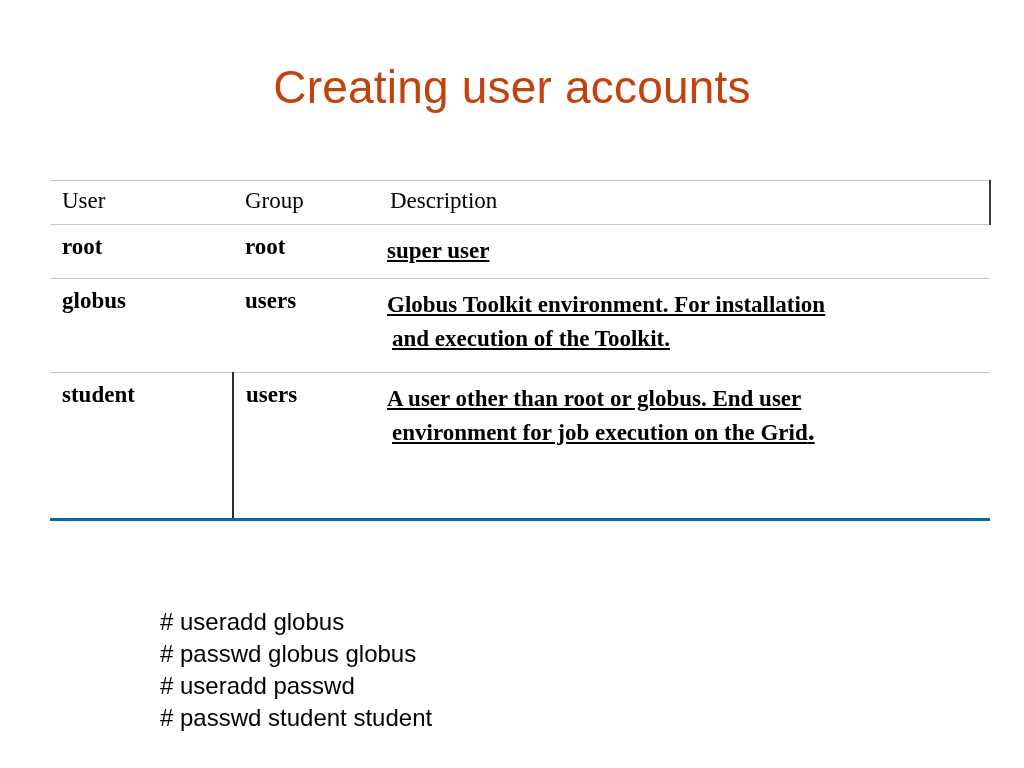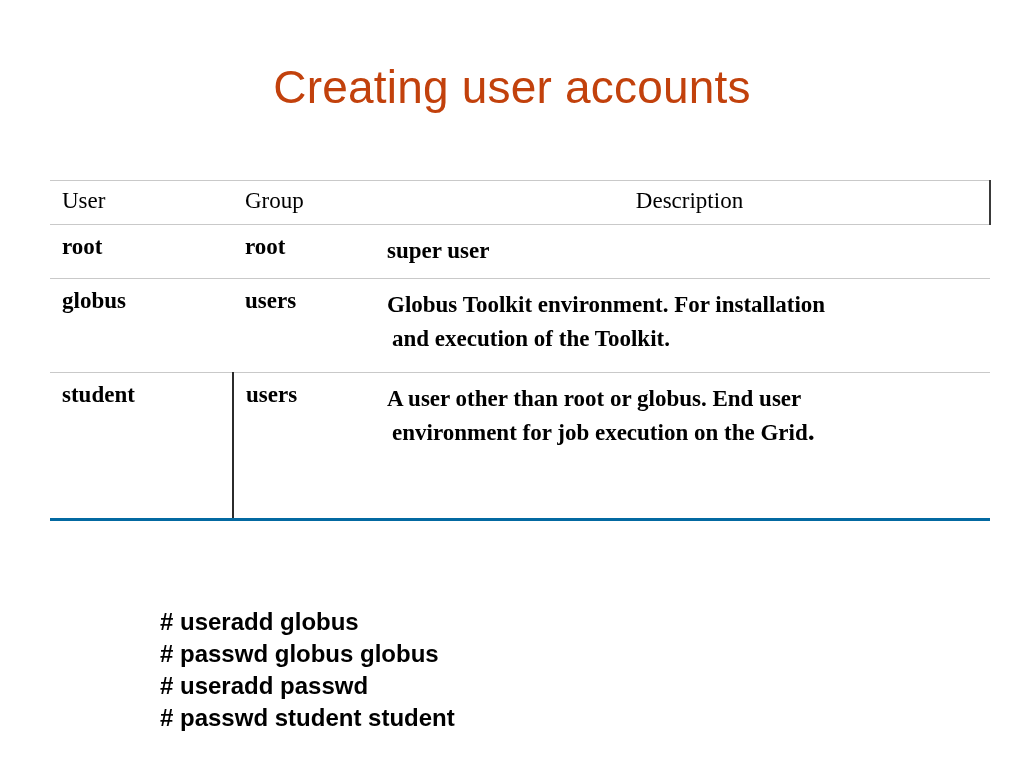--- a/index.html
+++ b/index.html
@@ -70,51 +70,51 @@
   .row-head .cell-user,
   .row-head .cell-group,
   .row-head .cell-desc {
     font-family: "Liberation Serif", serif;
     font-size: 23px;
     font-weight: 400;
     color: #000;
     height: 43px;
   }
   .row-head .htext { padding: 7px 0 0 12px; }
-  .row-head .cell-desc .htext { padding-left: 47px; text-align: center; }
+  .row-head .cell-desc .htext { padding-left: 47px; }
 
   
   .row-body .cell-user,
   .row-body .cell-group,
   .row-body .cell-desc {
     font-family: "Liberation Serif", serif;
     font-size: 23px;
     font-weight: 700;
     color: #000;
   }
   .row-body .btext { padding: 9px 0 0 12px; }
-  .row-body .cell-desc .btext { padding-left: 44px; }
+  .row-body .cell-desc .btext { padding-left: 44px; text-decoration: underline; }
 
   
   .row-root td    { height: 53px; }
   .row-globus td  { height: 93px; }
   .row-student td { height: 145px; }
 
   .desc-line  { display: block; white-space: nowrap; line-height: 1.47; }
   .desc-line2 { padding-left: 5px; }
   .big-dot    { font-size: 28px; line-height: 0; }
 
   
   .command-block {
     position: absolute;
     left: 160px;
     top: 606px;
     font-family: "Liberation Sans", sans-serif;
     font-size: 24px;
-    font-weight: 700;
+    font-weight: 400;
     color: #000;
     line-height: 1.33;
   }
   .command-line { display: block; white-space: pre; }
 </style>
 </head>
 <body>
 
 <div class="slide-title">Creating user accounts</div>
 

